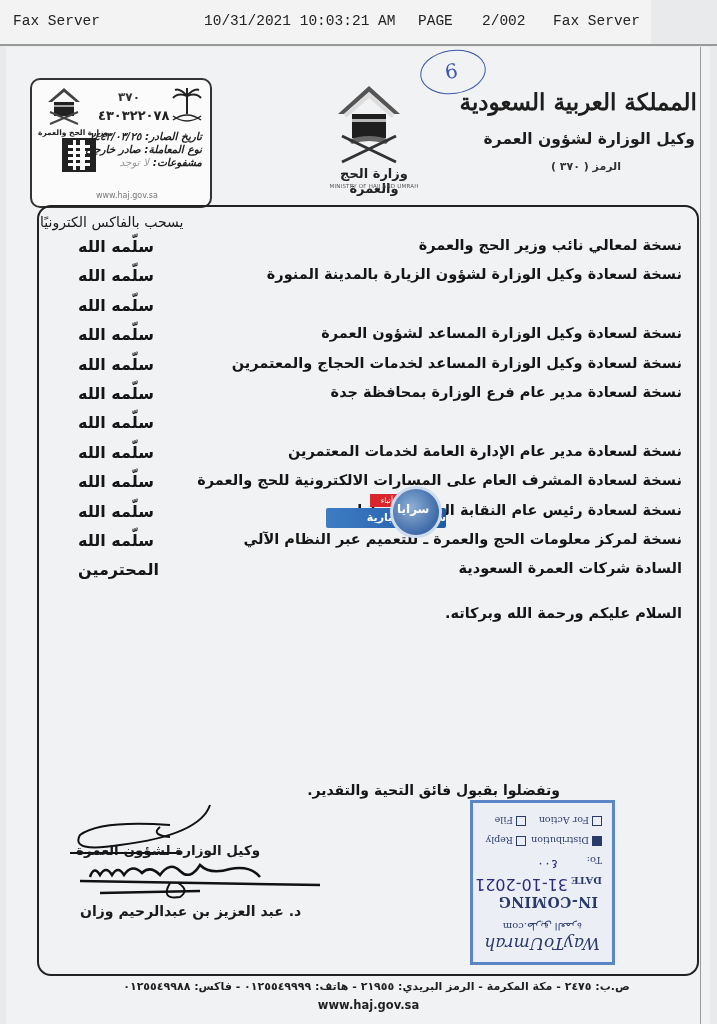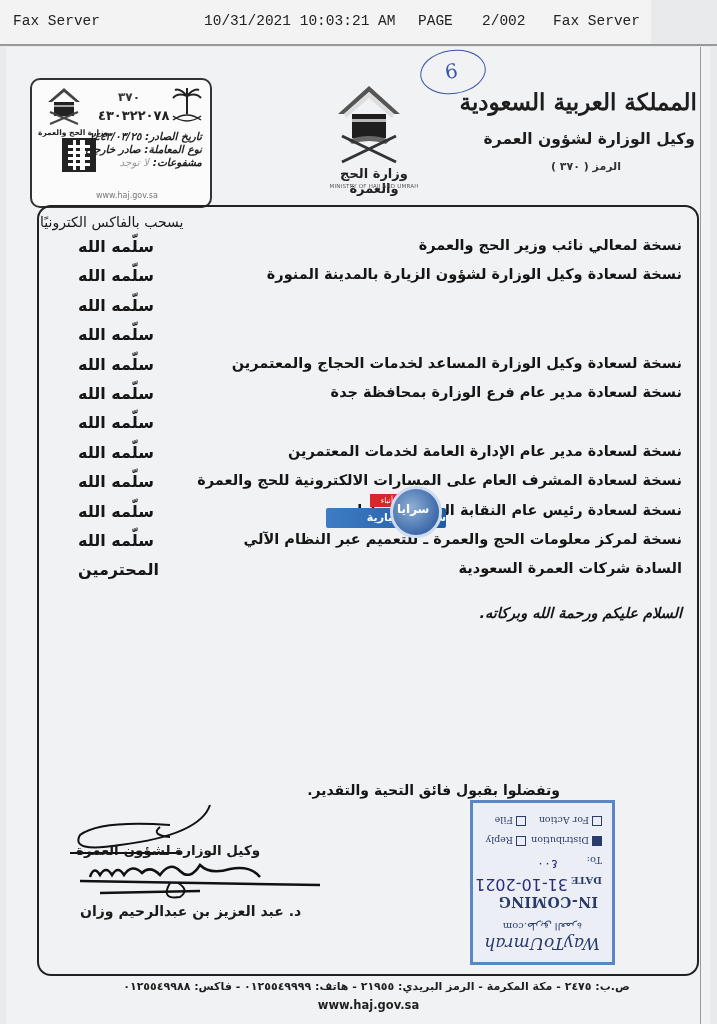--- a/index.html
+++ b/index.html
@@ -73,21 +73,21 @@
     }
     .fax-note { position: absolute; left: 0; top: 214px; width: 649px; text-align: left; direction: rtl; font-size: 14px; color: #1a1a1a; padding-left: 40px; box-sizing: border-box; }
 
     .recipients { position: absolute; left: 70px; top: 232px; width: 612px; }
     .recipient-row { position: relative; height: 29.4px; }
     .recipient-row .name { position: absolute; right: 0; top: 5px; direction: rtl; font-size: 14.5px; font-weight: bold; color: #151515; white-space: nowrap; }
     .recipient-row .honor { position: absolute; left: 8px; top: 5px; direction: rtl; font-size: 16px; font-weight: bold; color: #151515; }
 
     .body-text { position: absolute; left: 64px; top: 600px; width: 618px; direction: rtl; font-size: 14.5px; font-weight: bold; color: #151515; }
     .body-text p { margin: 0; line-height: 26px; }
-    .body-text .greet { margin-bottom: 10px; font-style: italic; }
+    .body-text .greet { margin-bottom: 10px; }
     .body-text .ind { text-indent: 18px; }
     .body-text .gap { margin-top: 8px; }
     .closing { position: absolute; left: 0; top: 782px; width: 560px; text-align: right; direction: rtl; font-size: 14px; font-weight: bold; }
 
     .signature-title { position: absolute; left: 76px; top: 842px; direction: rtl; font-size: 13.5px; font-weight: bold; color: #1a1a1a; }
     .signature-name { position: absolute; left: 80px; top: 903px; direction: rtl; font-size: 14px; font-weight: bold; color: #1a1a1a; }
     .signature-svg { position: absolute; left: 60px; top: 795px; width: 290px; height: 115px; }
 
     .incoming-stamp {
       position: absolute; left: 470px; top: 800px; width: 145px; height: 165px;
@@ -182,20 +182,21 @@
       <span class="honor">سلّمه الله</span>
     </div>
   <div class="recipient-row">
       <span class="name">نسخة لسعادة وكيل الوزارة لشؤون الزيارة بالمدينة المنورة</span>
       <span class="honor">سلّمه الله</span>
     </div>
   <div class="recipient-row">
       <span class="honor">سلّمه الله</span>
     </div>
   <div class="recipient-row">
+      <span class="name">نسخة لسعادة وكيل الوزارة المساعد لشؤون العمرة</span>
       <span class="honor">سلّمه الله</span>
     </div>
   <div class="recipient-row">
       <span class="name">نسخة لسعادة وكيل الوزارة المساعد لخدمات الحجاج والمعتمرين</span>
       <span class="honor">سلّمه الله</span>
     </div>
   <div class="recipient-row">
       <span class="name">نسخة لسعادة مدير عام فرع الوزارة بمحافظة جدة</span>
       <span class="honor">سلّمه الله</span>
     </div>

